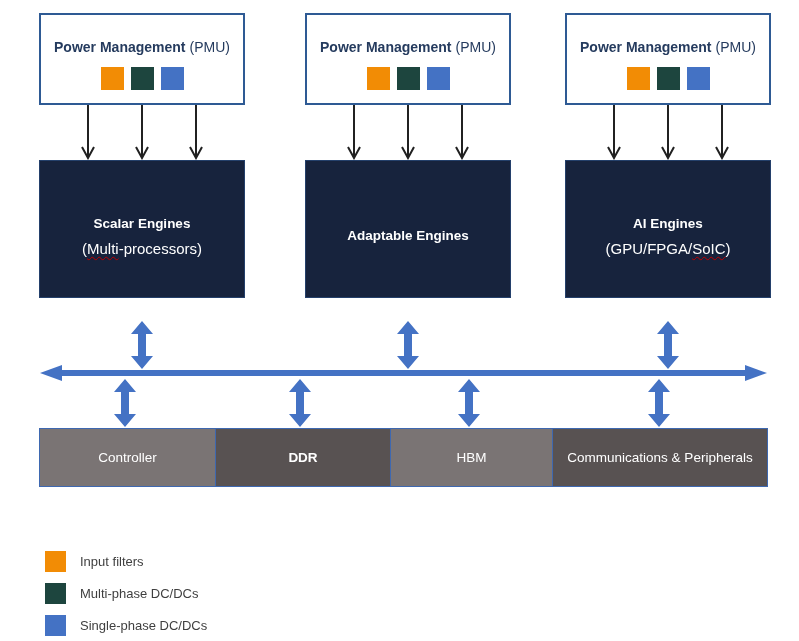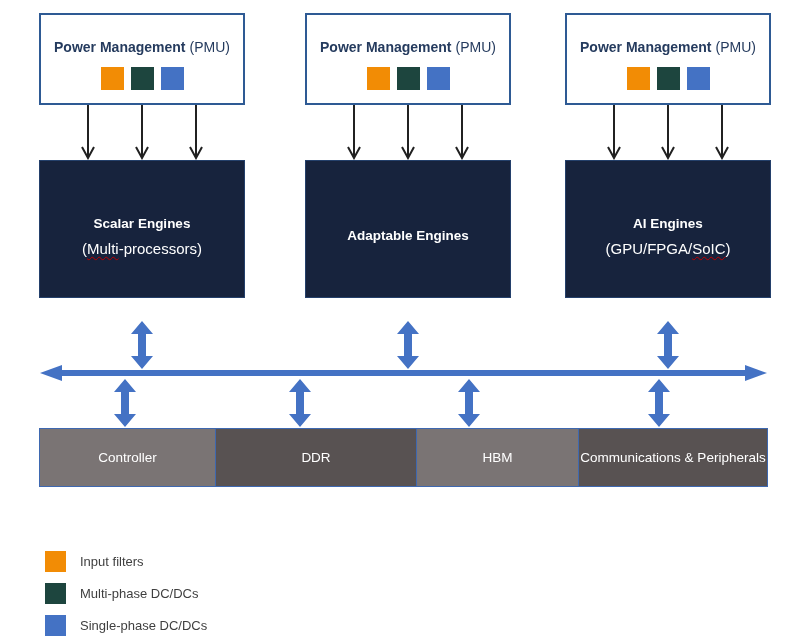--- a/index.html
+++ b/index.html
@@ -38,21 +38,21 @@
   .varrow{position:absolute;width:24px;height:48px;}
 
   
   .bottom-row{position:absolute;left:39px;top:428px;width:729px;height:59px;box-sizing:border-box;
               border:1px solid #3e68b0;display:flex;}
   .cell{box-sizing:border-box;display:flex;align-items:center;justify-content:center;
         color:#ffffff;font-size:13.5px;white-space:nowrap;}
   .cell + .cell{border-left:1px solid #3e68b0;}
   .cell-light{background:#7a7474;}
   .cell-dark{background:#585252;}
-  .c1{width:175px;} .c2{width:201px;} .c3{width:162px;} .c4{flex:1;}
+  .c1{width:175px;} .c2{width:175px;font-weight:bold;} .c3{width:162px;} .c4{flex:1;}
 
   
   .legend{position:absolute;left:45px;top:551px;}
   .legend-item{display:flex;align-items:center;height:21px;margin-bottom:11px;}
   .legend-sw{width:21px;height:21px;margin-right:14px;}
   .legend-label{font-size:13px;color:#3f3f3f;white-space:nowrap;}
 </style>
 </head>
 <body>
 

